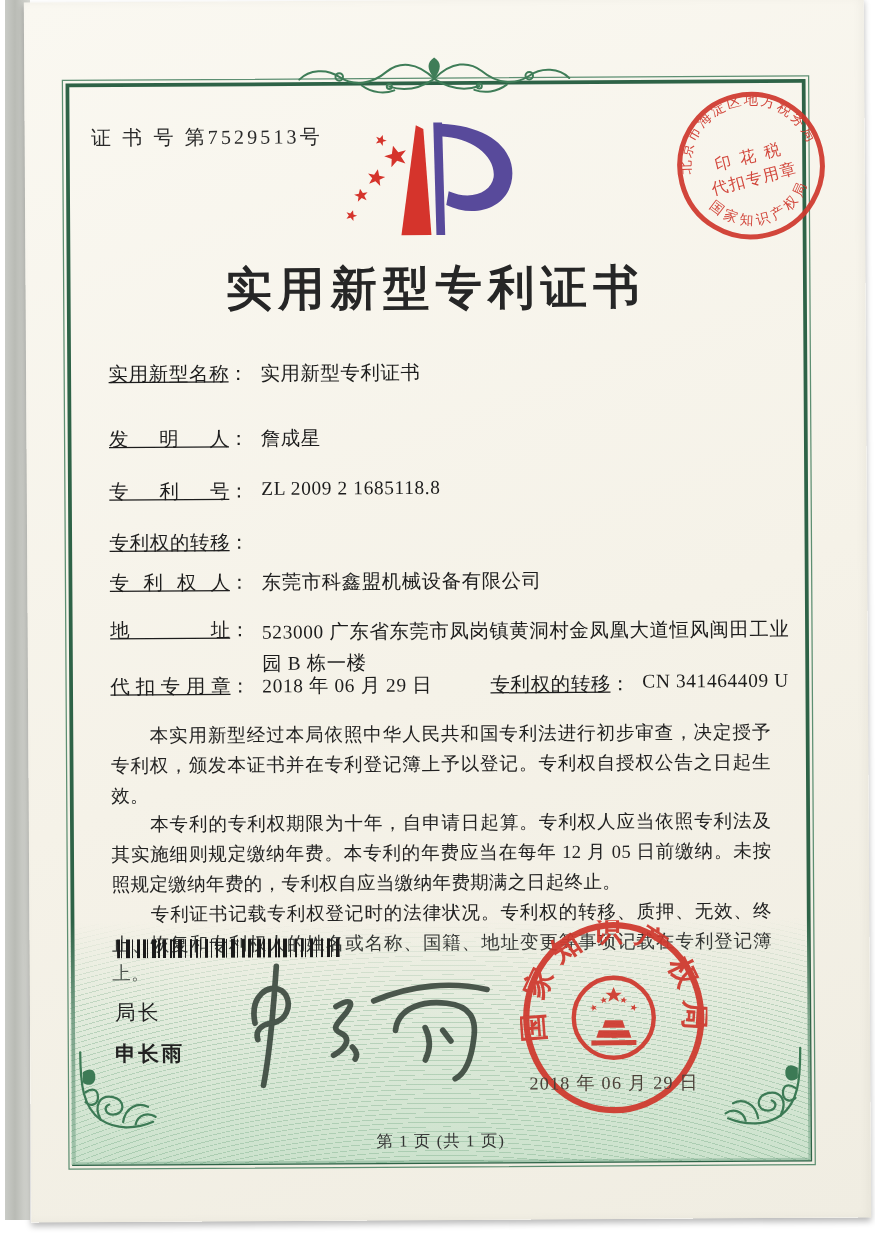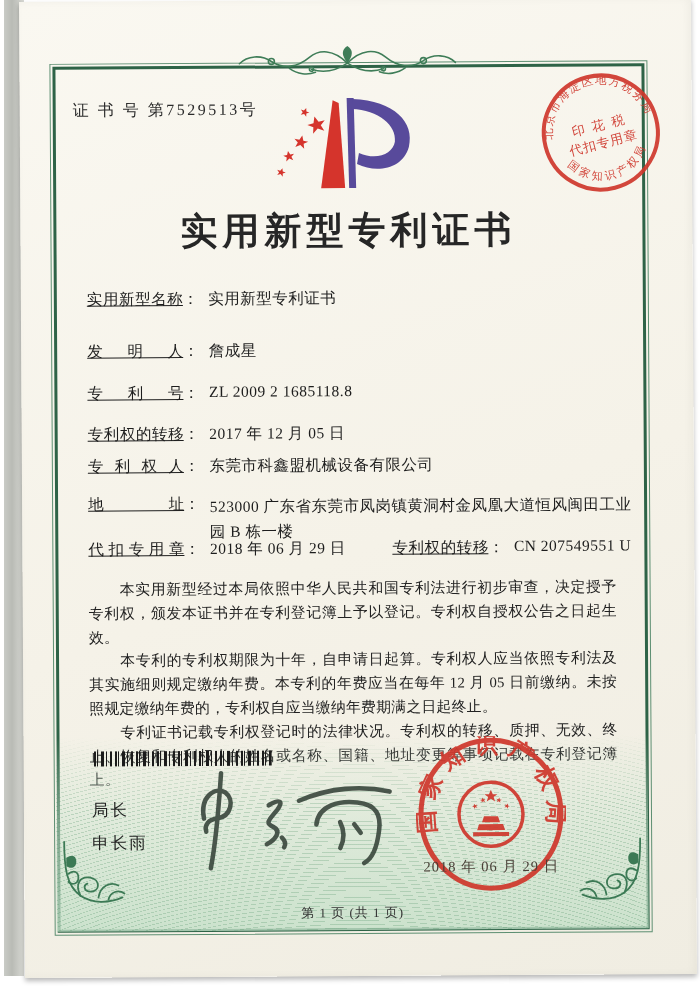--- a/index.html
+++ b/index.html
@@ -30,21 +30,21 @@
   .paras p{margin:0;text-indent:2.1em;}
   .band{position:absolute;left:32px;top:736px;width:592px;height:194px;overflow:hidden;
     background:linear-gradient(to bottom,rgba(213,234,215,0) 0,rgba(206,229,209,.5) 80px,rgba(194,223,199,.8) 100%);}
   .band::before{content:'';position:absolute;inset:0;
     background:repeating-radial-gradient(1200px 760px at 50% 250%,rgba(70,140,95,.25) 0 1px,rgba(255,255,255,0) 1px 6px);
     -webkit-mask-image:linear-gradient(to bottom,transparent 0,#000 70px);
             mask-image:linear-gradient(to bottom,transparent 0,#000 70px);}
   .barcode{position:absolute;left:70px;top:750px;width:178px;height:15px;
     background-image:repeating-linear-gradient(90deg,#1b1b1b 0 2px,transparent 2px 3px,#1b1b1b 3px 4px,transparent 4px 7px,#1b1b1b 7px 10px,transparent 10px 12px,#1b1b1b 12px 13px,transparent 13px 16px,#1b1b1b 16px 18px,transparent 18px 21px);}
   .signer-title{position:absolute;left:68px;top:798px;font-size:16.5px;color:#222;letter-spacing:2px;text-align:right;}
-  .signer-name{position:absolute;left:68px;top:831px;font-size:16.5px;color:#222;letter-spacing:2px;}
+  .signer-name{position:absolute;left:68px;top:831px;font-size:16.5px;color:#222;letter-spacing:2px;font-weight:bold;}
   .signature{position:absolute;left:150px;top:768px;width:235px;height:108px;}
   .seal{position:absolute;left:392px;top:737px;width:150px;height:156px;opacity:.93;}
   .seal-date{position:absolute;left:396px;top:858px;width:142px;text-align:center;
     font-size:14.5px;color:#4a4038;letter-spacing:1px;}
   .footer{position:absolute;left:30px;top:904px;width:596px;text-align:center;
     font-size:13px;color:#333;letter-spacing:1px;}
   .stamp{position:absolute;left:518px;top:71px;width:126px;height:126px;opacity:.92;}
   .garland{position:absolute;left:218px;top:44px;width:220px;height:38px;}
   .fl-bl{position:absolute;left:36px;top:832px;width:72px;height:72px;}
   .fl-br{position:absolute;left:548px;top:832px;width:72px;height:72px;transform:scaleX(-1);}
@@ -123,40 +123,39 @@
       <span class="fvalue">詹成星</span>
     </div>
     <div class="frow r3">
       <span class="flabel">专利号</span>
         <span class="colon">：</span>
       <span class="fvalue">ZL 2009 2 1685118.8</span>
     </div>
     <div class="frow r4">
       <span class="flabel">专利权的转移</span>
         <span class="colon">：</span>
-      <span class="fvalue">2017 年 12 月 05 日</span>
     </div>
     <div class="frow r5">
       <span class="flabel">专利权人</span>
         <span class="colon">：</span>
       <span class="fvalue">东莞市科鑫盟机械设备有限公司</span>
     </div>
     <div class="frow r6">
       <span class="flabel">地址</span>
         <span class="colon">：</span>
       <span class="fvalue">523000 广东省东莞市凤岗镇黄洞村金凤凰大道恒风闽田工业园 B 栋一楼</span>
     </div>
     <div class="frow r7">
       <span class="flabel">代扣专用章</span>
         <span class="colon">：</span>
       <span class="fvalue">2018 年 06 月 29 日</span>
       <span class="grantno">
         <span class="flabel">专利权的转移</span>
           <span class="colon">：</span>
-        <span class="fvalue">CN 207549551 U</span>
+        <span class="fvalue">CN 341464409 U</span>
       </span>
     </div>
   </div>
 
   <div class="paras">
     <p>本实用新型经过本局依照中华人民共和国专利法进行初步审查，决定授予专利权，颁发本证书并在专利登记簿上予以登记。专利权自授权公告之日起生效。</p>
     <p>本专利的专利权期限为十年，自申请日起算。专利权人应当依照专利法及其实施细则规定缴纳年费。本专利的年费应当在每年 12 月 05 日前缴纳。未按照规定缴纳年费的，专利权自应当缴纳年费期满之日起终止。</p>
     <p>专利证书记载专利权登记时的法律状况。专利权的转移、质押、无效、终止、恢复和专利权人的姓名或名称、国籍、地址变更等事项记载在专利登记簿上。</p>
   </div>
 

